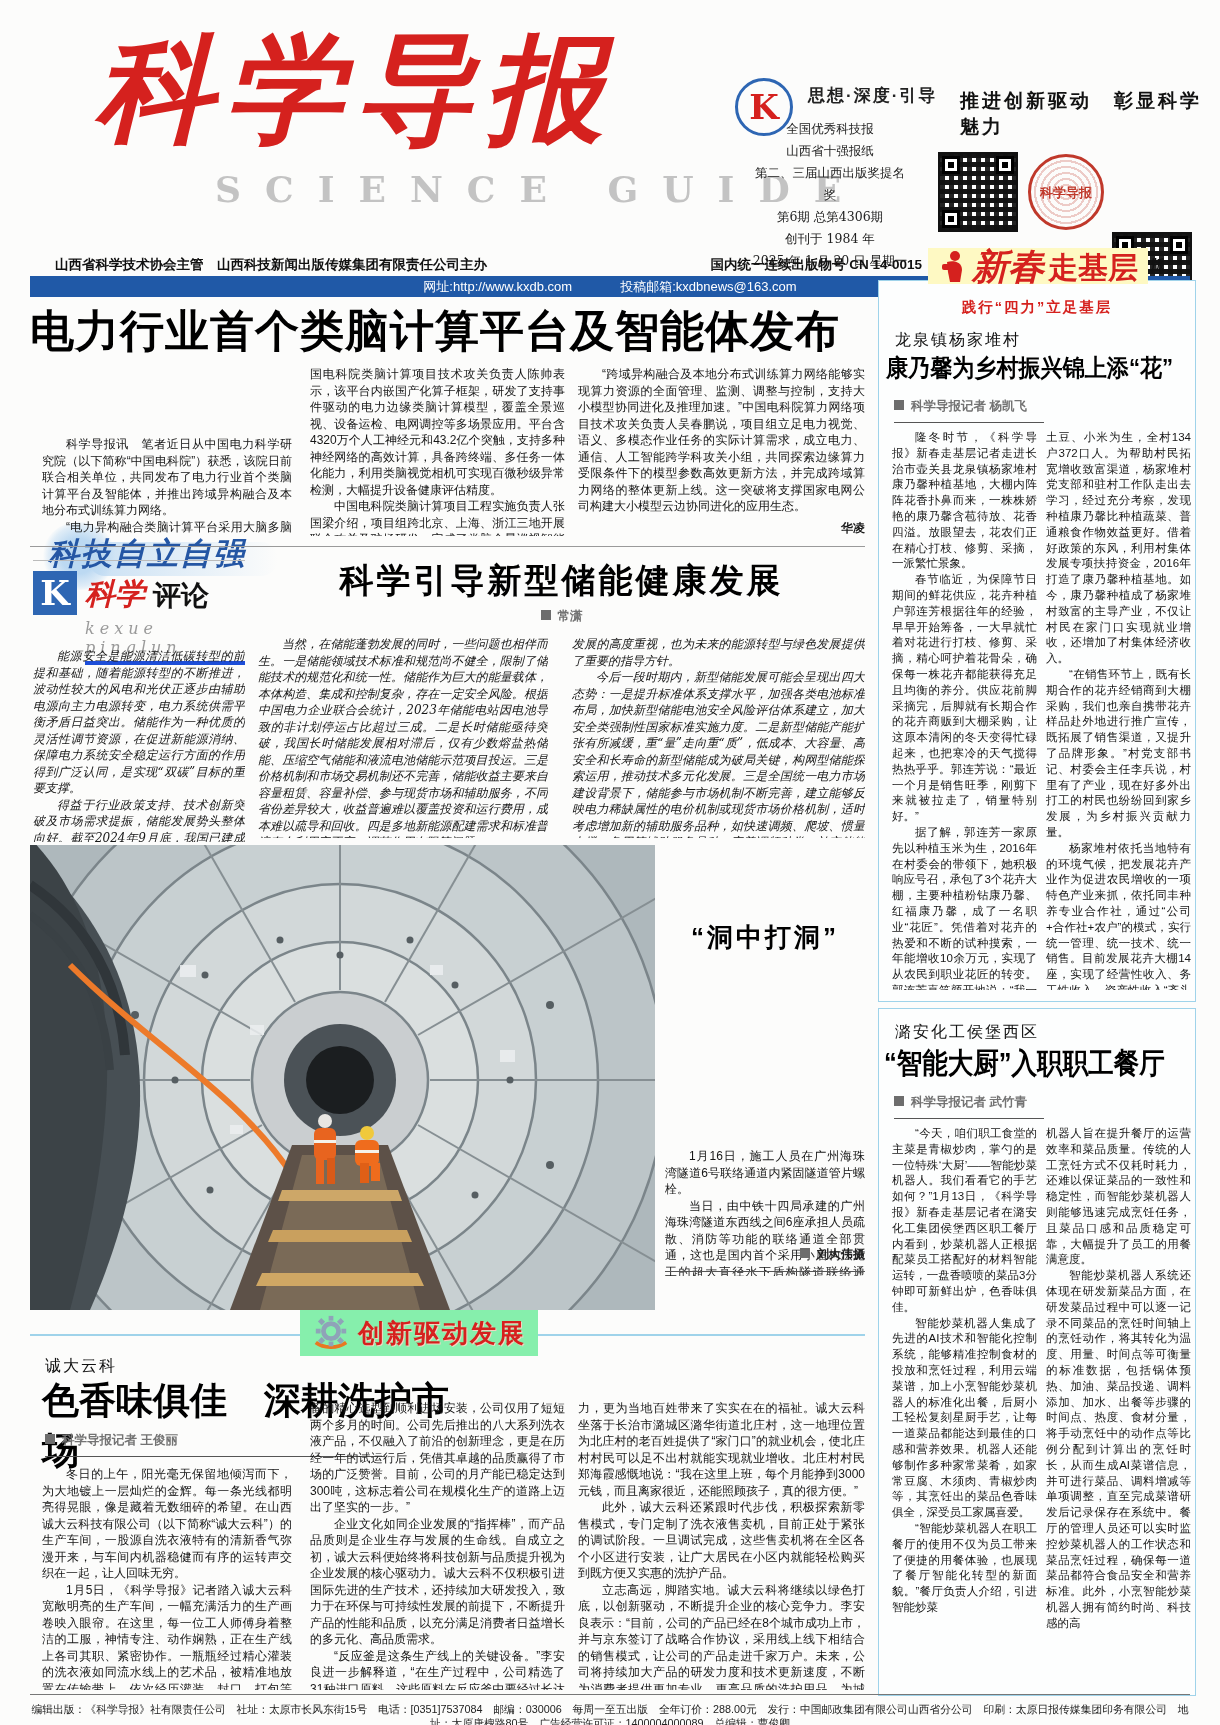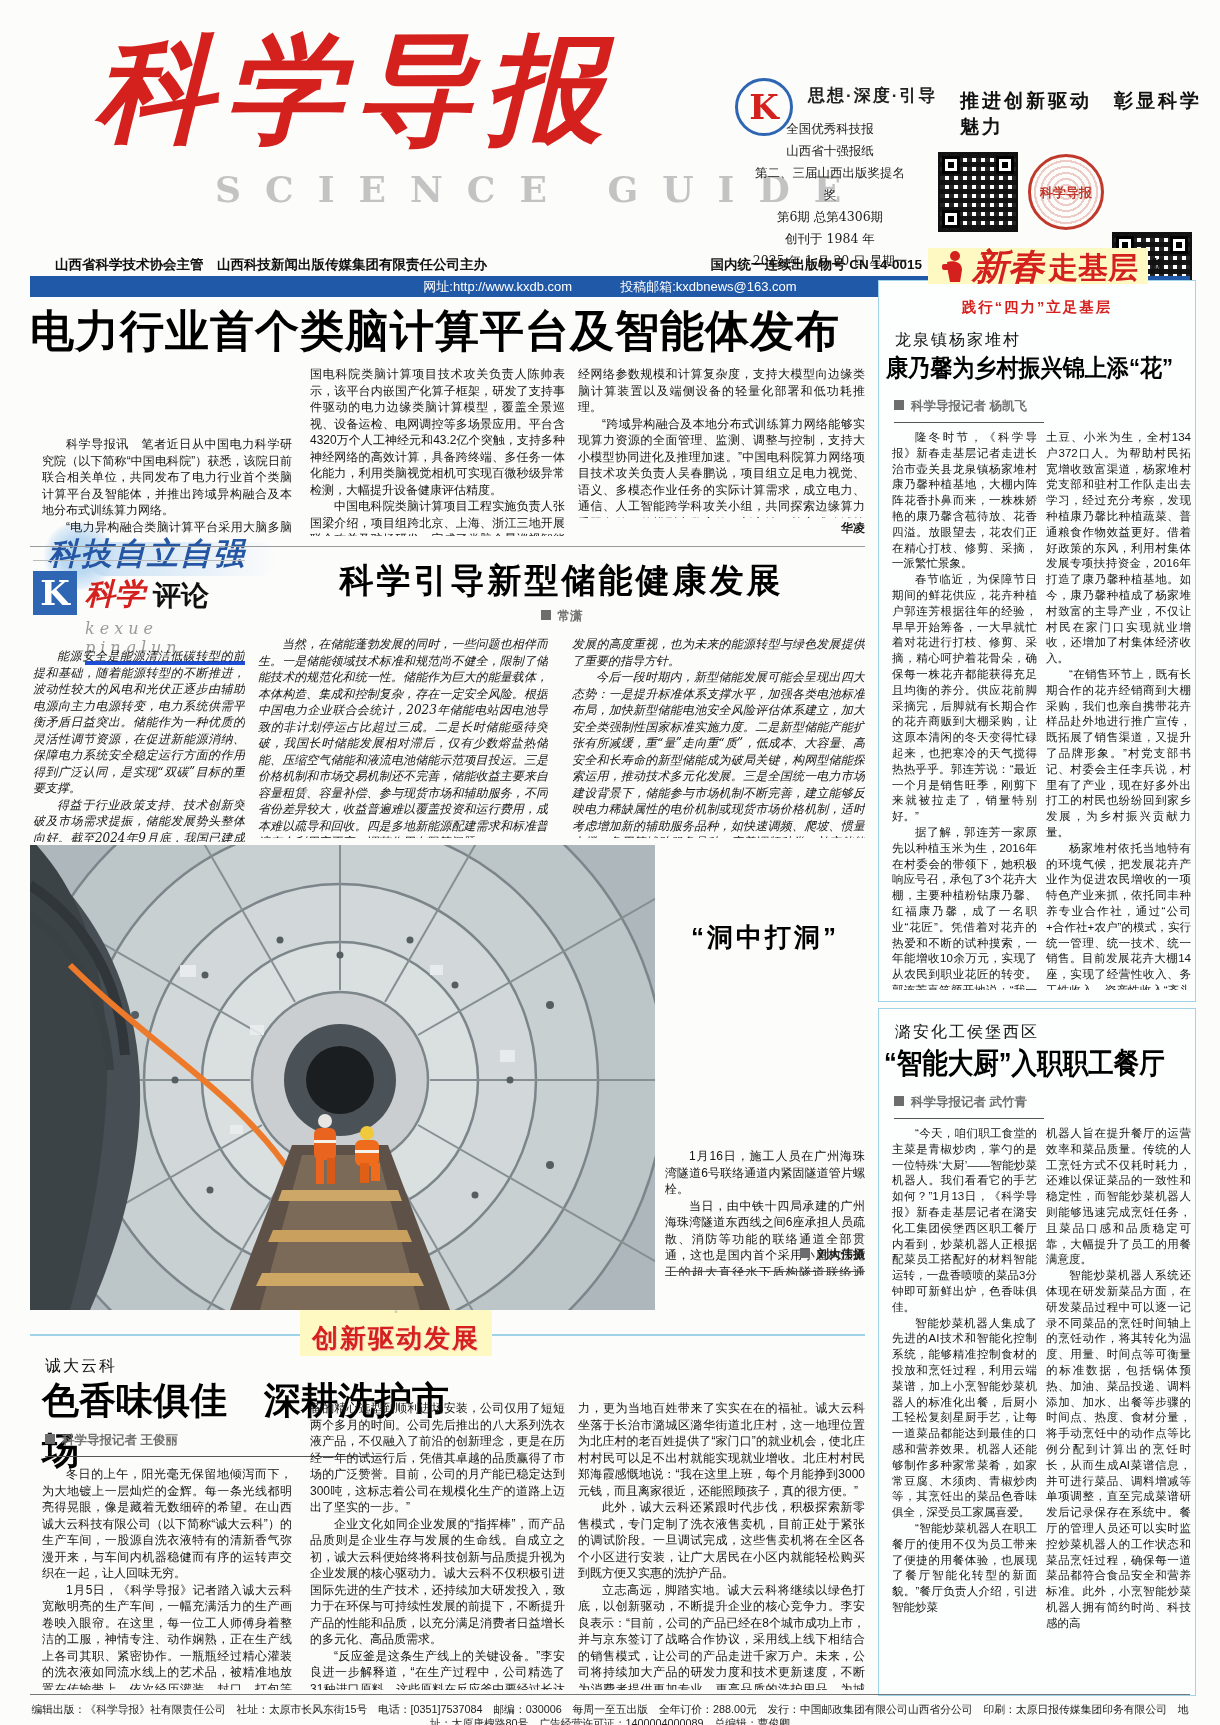--- a/index.html
+++ b/index.html
@@ -70,21 +70,21 @@
   .cmt-sub { color:#9a9a9a; font-family:"DejaVu Serif",serif; font-style:italic; font-size:16px; letter-spacing:5px; }
 
   
   .rail-box { border:1px solid #9fd3ea; background:#fdfefe; }
   .spring-badge { display:flex; align-items:flex-end; gap:4px; background:#fef9c3; padding:0 10px; }
   .spring-red-script { color:#d5211e; font-family:"DejaVu Serif",serif; font-style:italic; font-weight:bold; font-size:36px; line-height:1; }
   .spring-bold { color:#d5211e; font-weight:900; font-size:30px; line-height:1.1; }
   .spring-sub { color:#d5211e; font-weight:bold; font-size:14.5px; letter-spacing:2px; }
   .hline { background:#9fd3ea; height:2px; }
 
-  .innov-badge { display:flex; align-items:center; gap:8px; background:#fef9c3; padding:0 12px;flex-direction:column; }
+  .innov-badge { display:flex; align-items:center; gap:8px; background:#86efac; padding:0 12px; }
   .innov-text { color:#d5211e; font-weight:900; font-size:26px; letter-spacing:2px;
                 text-shadow:1px 1px 0 #f3d4c2; }
 
   .photo-frame { overflow:hidden; }
   .caption-credit { font-size:12px; font-weight:bold; text-align:right; color:#222; }
 
   .footer-line { font-size:10.8px; color:#222; text-align:center; border-top:1px solid #777; padding-top:8px; }
 </style>
 </head>
 <body>
@@ -145,21 +145,20 @@
         <p class="para">“电力异构融合类脑计算平台采用大脑多脑区分工机制，摆脱模型对大计算量、大数据量和大参数量的依赖，提升电力场景的多模态感知与自主决策能力。”中</p>
       </div>
   </div>
   <div class="abs body-col" style="left:310px; top:366px; width:255px; height:170px;">
     <p class="cont">国电科院类脑计算项目技术攻关负责人陈帅表示，该平台内嵌国产化算子框架，研发了支持事件驱动的电力边缘类脑计算模型，覆盖全景巡视、设备运检、电网调控等多场景应用。平台含4320万个人工神经元和43.2亿个突触，支持多种神经网络的高效计算，具备跨终端、多任务一体化能力，利用类脑视觉相机可实现百微秒级异常检测，大幅提升设备健康评估精度。</p>
     <div>
         <p class="para">中国电科院类脑计算项目工程实施负责人张国梁介绍，项目组跨北京、上海、浙江三地开展联合攻关及驻场研发，完成了类脑全景巡视智能体在换流站的部署应用。未来项目团队计划将类脑计算范式引入大模型训练，有望进一步降低神</p>
       </div>
   </div>
   <div class="abs body-col" style="left:578px; top:366px; width:287px; height:152px;">
-    <p class="cont">经网络参数规模和计算复杂度，支持大模型向边缘类脑计算装置以及端侧设备的轻量化部署和低功耗推理。</p>
     <div>
         <p class="para">“跨域异构融合及本地分布式训练算力网络能够实现算力资源的全面管理、监测、调整与控制，支持大小模型协同进化及推理加速。”中国电科院算力网络项目技术攻关负责人吴春鹏说，项目组立足电力视觉、语义、多模态作业任务的实际计算需求，成立电力、通信、人工智能跨学科攻关小组，共同探索边缘算力受限条件下的模型参数高效更新方法，并完成跨域算力网络的整体更新上线。这一突破将支撑国家电网公司构建大小模型云边协同进化的应用生态。</p>
       </div>
   </div>
   <div class="abs" style="left:780px; top:520px; width:85px; text-align:right; font-weight:bold; font-size:12px;">华凌</div>
 
   <div class="abs" style="left:30px; top:546px; width:835px; height:1px; background:#9a9a9a;"></div>
 
   <div class="abs" style="left:33px; top:560px; width:212px; border-top:1px solid #bbb; padding-top:10px;">
     <div style="display:flex; align-items:flex-end; gap:8px;">

